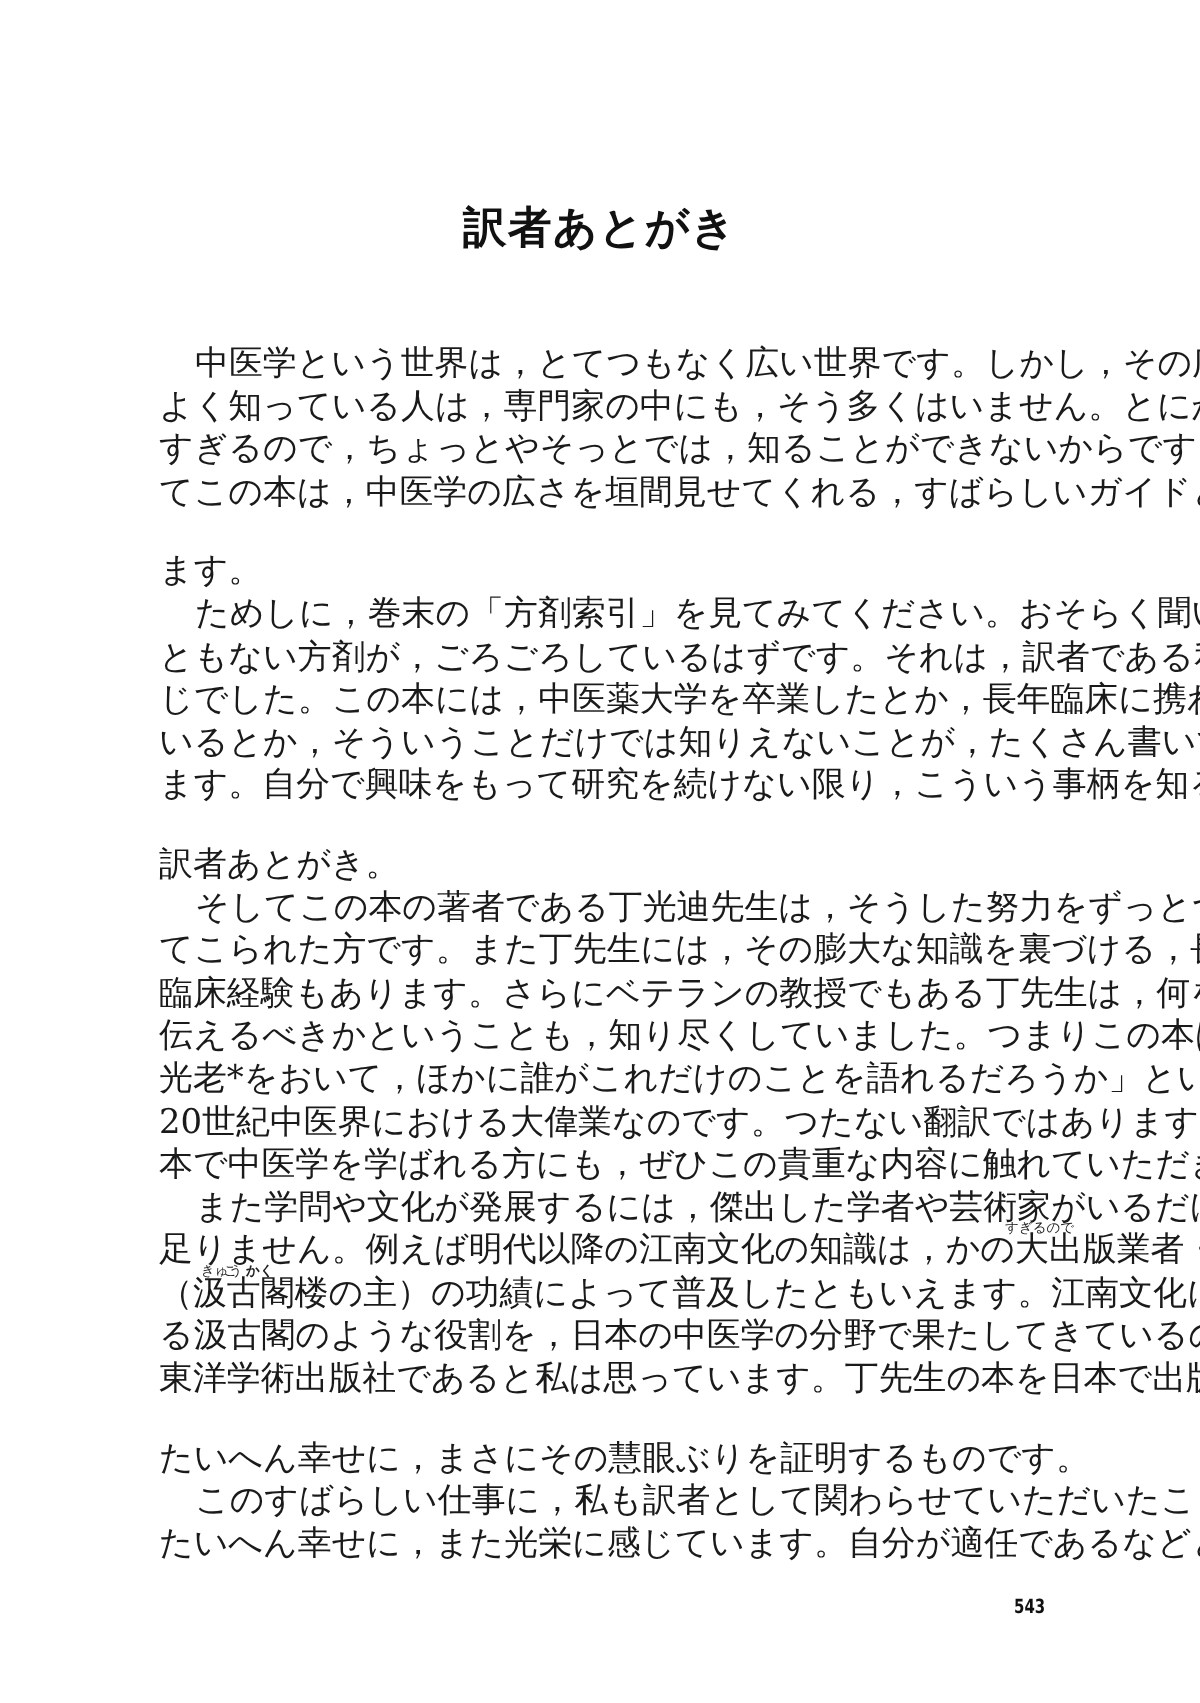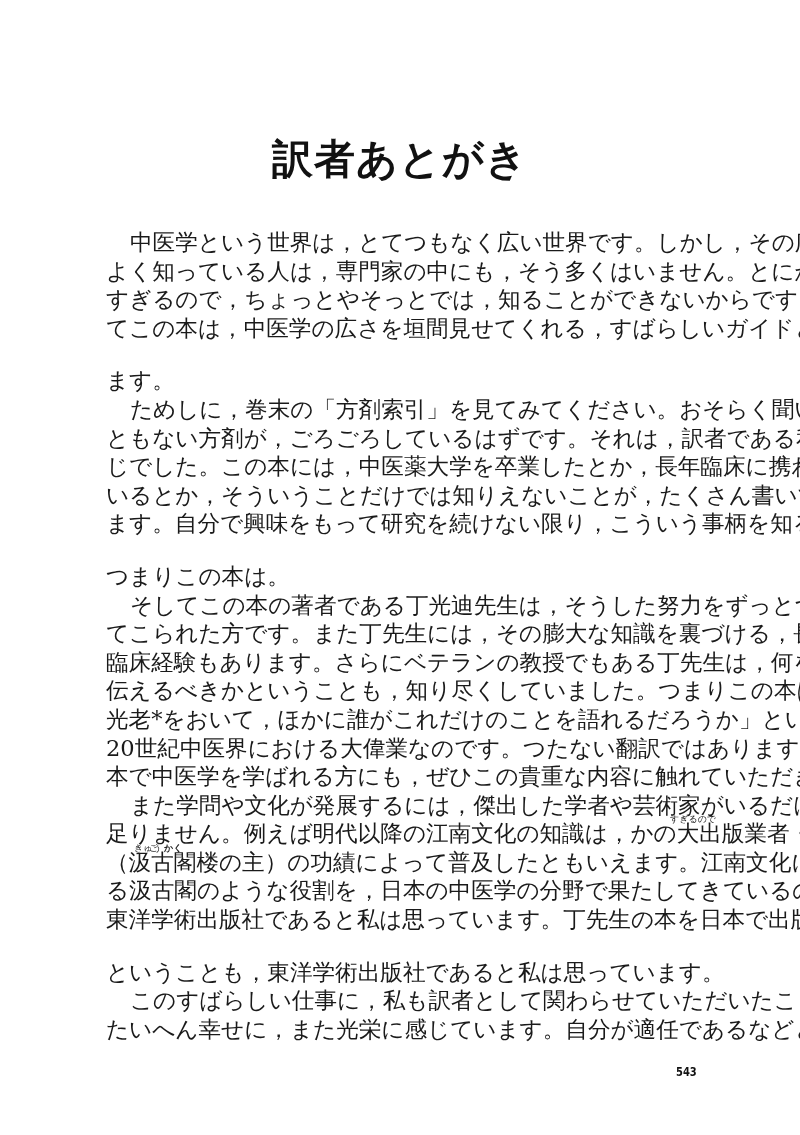--- a/index.html
+++ b/index.html
@@ -3,21 +3,21 @@
   <meta charset="utf-8">
   <style>
     html, body { margin: 0; padding: 0; background: #ffffff; }
     body {
       width: 800px; height: 1135px; position: relative; overflow: hidden;
       font-family: "DejaVu Serif", "Liberation Serif", serif;
       color: #1a1a1a;
     }
     .title {
       position: absolute; top: 132px; left: 0; width: 800px;
-      text-align: center; font-size: 41px; font-weight: bold;
+      text-align: center; font-size: 29px; font-weight: bold;
       letter-spacing: 1px; color: #111;
     }
     .body-text {
       position: absolute; top: 228px; left: 106px; width: 590px;
     }
     .line {
       height: 28.6px; line-height: 28.6px;
       font-size: 22.6px; white-space: nowrap;
       display: flex; justify-content: space-between;
       letter-spacing: 0;
@@ -68,21 +68,21 @@
   <div class="line">
       <span class="t">じでした。この本には，中医薬大学を卒業したとか，長年臨床に携わって</span>
     </div>
   <div class="line">
       <span class="t">いるとか，そういうことだけでは知りえないことが，たくさん書いてあり</span>
     </div>
   <div class="line">
       <span class="t">ます。自分で興味をもって研究を続けない限り，こういう事柄を知ること</span>
     </div>
   <div class="line short">
-      <span class="t">つまりこの本は。</span>
+      <span class="t">訳者あとがき。</span>
     </div>
   <div class="line indent">
       <span class="t">そしてこの本の著者である丁光迪先生は，そうした努力をずっとつづけ</span>
     </div>
   <div class="line">
       <span class="t">てこられた方です。また丁先生には，その膨大な知識を裏づける，長年の</span>
     </div>
   <div class="line">
       <span class="t">臨床経験もあります。さらにベテランの教授でもある丁先生は，何をどう</span>
     </div>
@@ -111,21 +111,21 @@
     <span class="ruby" style="left:58px; top:-4px;font-weight:bold;">かく</span>
     <span class="t">（汲古閣楼の主）の功績によって普及したともいえます。江南文化におけ</span>
   </div>
   <div class="line">
       <span class="t">る汲古閣のような役割を，日本の中医学の分野で果たしてきているのが，</span>
     </div>
   <div class="line">
       <span class="t">東洋学術出版社であると私は思っています。丁先生の本を日本で出版する</span>
     </div>
   <div class="line short">
-      <span class="t">ということも，東洋学術出版社であると私は思っています。</span>
+      <span class="t">たいへん幸せに，まさにその慧眼ぶりを証明するものです。</span>
     </div>
   <div class="line indent">
       <span class="t">このすばらしい仕事に，私も訳者として関わらせていただいたことを，</span>
     </div>
   <div class="line">
       <span class="t">たいへん幸せに，また光栄に感じています。自分が適任であるなどとは思</span>
     </div>
 </div>
 
 <div class="page-num">543</div>

